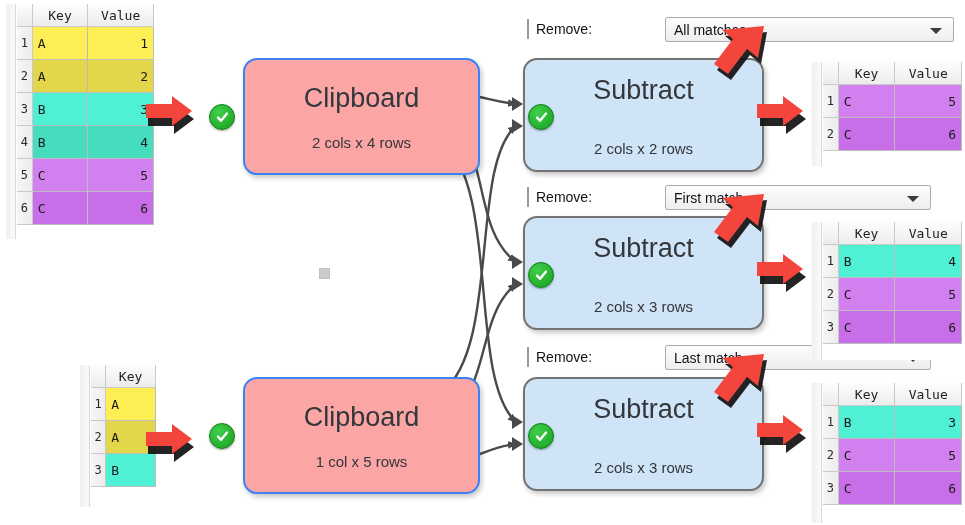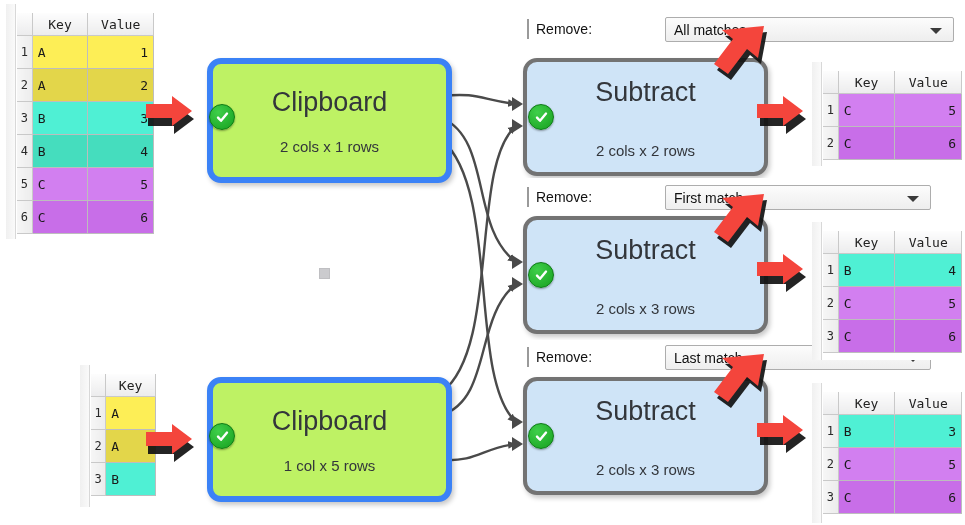--- a/index.html
+++ b/index.html
@@ -10,21 +10,21 @@
     overflow:hidden;
     position:relative;
   }
   .canvas{position:absolute;left:0;top:0;width:965px;height:525px;}
 
   
   .tbl-wrap{position:absolute;background:#ffffff;}
   .tbl-scroll{position:absolute;left:0;top:0;width:9px;bottom:0;
      background:linear-gradient(to right,#f0f0f0,#fafafa);border-right:1px solid #d8d8d8;}
   .tbl{border-collapse:collapse;font-family:"DejaVu Sans Mono", monospace;font-size:13px;
-     color:#1a1a1a;position:absolute;top:9px;}
+     color:#1a1a1a;position:absolute;top:0;}
   .tbl th{
     background:linear-gradient(to bottom,#fdfdfd,#ececed);
     border:1px solid #c9c9c9;border-left:none;border-top:none;
     font-weight:normal;height:22px;padding:0 6px;text-align:center;color:#222;
   }
   .tbl th.corner{width:14px;padding:0;background:linear-gradient(to bottom,#fdfdfd,#ececed);}
   .tbl td{border:1px solid #bdbdbd;height:32px;padding:0 5px;vertical-align:middle;}
   .tbl td.rn{
     background:linear-gradient(to right,#f6f6f6,#ececec);
     border:1px solid #c9c9c9;border-left:none;
@@ -38,22 +38,22 @@
   .c-cya2{background:#45ddbe;}
   .c-mag1{background:#d27ff0;}
   .c-mag2{background:#c86ee8;}
 
   
   .node{
     position:absolute;border-radius:14px;
     box-shadow:2px 3px 5px rgba(0,0,0,.22);
     display:flex;flex-direction:column;align-items:center;justify-content:center;
   }
-  .node.clip{background:#bef264;border:6px solid #3b82f6;}
-  .node.sub{background:#cfe4f7;border:4px solid #737373;}
+  .node.clip{background:#fca5a5;border:2px solid #3b82f6;margin-left:36px;}
+  .node.sub{background:#cfe4f7;border:2px solid #737373;}
   .node .title{font-size:27px;color:#33363b;line-height:1;margin-top:2px;}
   .node .sub2{font-size:15px;color:#33363b;margin-top:22px;}
   .node.sub .title{margin-top:4px;}
   .node.sub .sub2{margin-top:36px;}
 
   
   .chk{
     position:absolute;width:24px;height:24px;border-radius:50%;
     background:radial-gradient(circle at 35% 30%,#3fcf4a,#17a01f);
     border:1px solid #0c7a14;
@@ -182,21 +182,21 @@
         <tr>
           <td class="rn">3</td>
           <td class="k c-cya1">B</td>
         </tr>
       </tbody>
     </table>
   </div>
 
   <div class="node clip" style="left:207px;top:58px;width:233px;height:113px;">
     <div class="title">Clipboard</div>
-    <div class="sub2">2 cols x 1 rows</div>
+    <div class="sub2">2 cols x 4 rows</div>
   </div>
   <div class="chk" style="left:209px;top:104px;">
     <svg width="15" height="15" viewBox="0 0 15 15">
         <path d="M3,7.6 L6,10.8 L12,3.6" stroke="#ffffff" stroke-width="2.4" fill="none" stroke-linecap="round" stroke-linejoin="round"></path>
       </svg>
   </div>
 
   <div class="node clip" style="left:207px;top:377px;width:233px;height:113px;">
     <div class="title">Clipboard</div>
     <div class="sub2">1 col x 5 rows</div>

